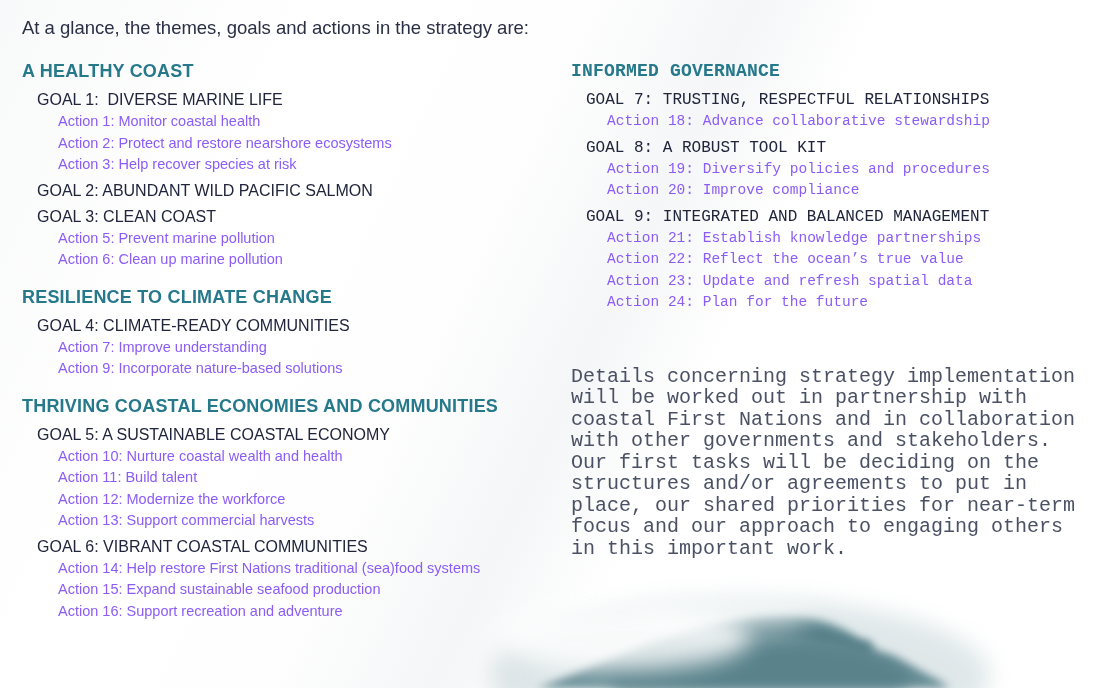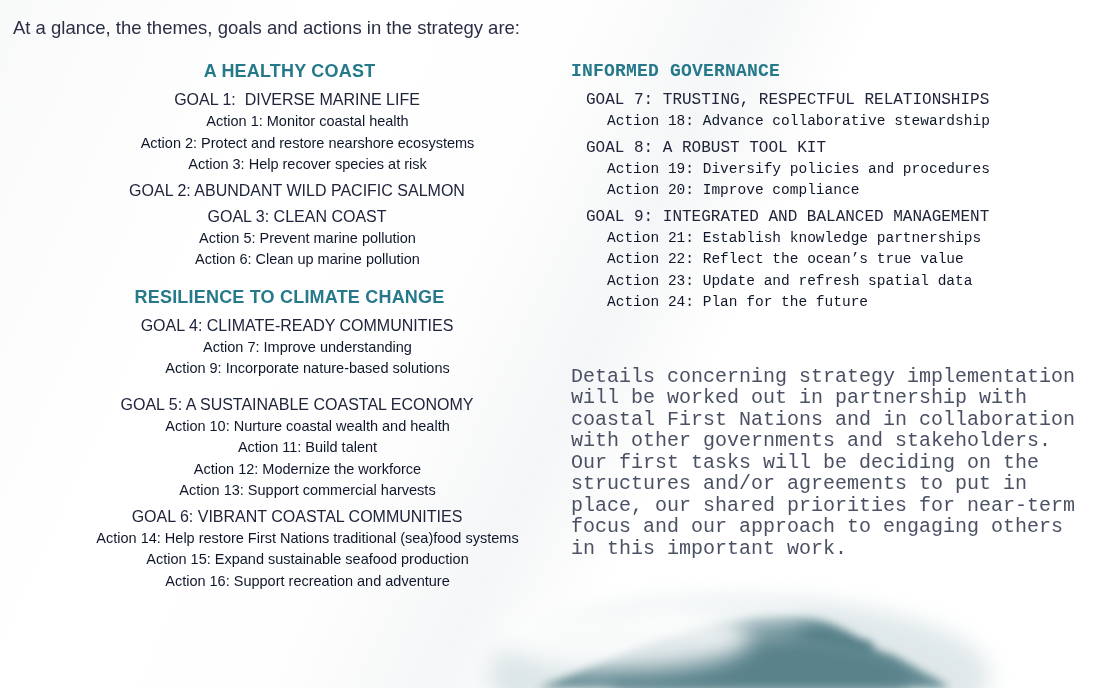--- a/index.html
+++ b/index.html
@@ -22,31 +22,31 @@
     content: "";
     position: absolute;
     inset: 0;
     background:
       linear-gradient(295deg, rgba(255,255,255,0) 38%, rgba(228,231,234,0.38) 47%, rgba(244,245,246,0.15) 58%, rgba(255,255,255,0) 70%),
       linear-gradient(115deg, rgba(236,238,240,0.35) 0%, rgba(255,255,255,0) 22%);
     pointer-events: none;
   }
   .intro {
     position: absolute;
-    left: 13px;
+    left: 22px;
     top: 16px;
     font-size: 18.5px;
     line-height: 24px;
     color: #2A2F45;
   }
   .col {
     position: absolute;
     top: 59px;
   }
-  .col-left  { left: 22px;  width: 535px; text-align: center; }
+  .col-left  { left: 22px;  width: 535px; }
   .col-right { left: 571px; width: 525px; font-family: Liberation Mono, monospace; }
   .theme { margin-bottom: 14px; }
   .theme-title {
     font-size: 18px;
     line-height: 24px;
     font-weight: bold;
     letter-spacing: 0.2px;
     color: #26798B;
     margin-bottom: 6px;
   }
@@ -56,21 +56,21 @@
   }
   .goal-title {
     font-size: 16px;
     line-height: 22px;
     color: #20253C;
     white-space: pre-wrap;
   }
   .action {
     font-size: 14.5px;
     line-height: 21.5px;
-    color: #0f172a;
+    color: #8b5cf6;
     padding-left: 21px;
   }
   .closing {
     margin-top: 52px;
     width: 514px;
     font-size: 20px;
     line-height: 21.5px;
     color: #4A5164;
   }
   .watercolor {
@@ -110,20 +110,21 @@
     <div class="theme">
       <div class="theme-title">RESILIENCE TO CLIMATE CHANGE</div>
       <div class="goal">
         <div class="goal-title">GOAL 4: CLIMATE-READY COMMUNITIES</div>
         <div class="action">Action 7: Improve understanding</div>
         <div class="action">Action 9: Incorporate nature-based solutions</div>
       </div>
     </div>
 
     <div class="theme">
+      <div class="theme-title">THRIVING COASTAL ECONOMIES AND COMMUNITIES</div>
       <div class="goal">
         <div class="goal-title">GOAL 5: A SUSTAINABLE COASTAL ECONOMY</div>
         <div class="action">Action 10: Nurture coastal wealth and health</div>
         <div class="action">Action 11: Build talent</div>
         <div class="action">Action 12: Modernize the workforce</div>
         <div class="action">Action 13: Support commercial harvests</div>
       </div>
       <div class="goal">
         <div class="goal-title">GOAL 6: VIBRANT COASTAL COMMUNITIES</div>
         <div class="action">Action 14: Help restore First Nations traditional (sea)food systems</div>

